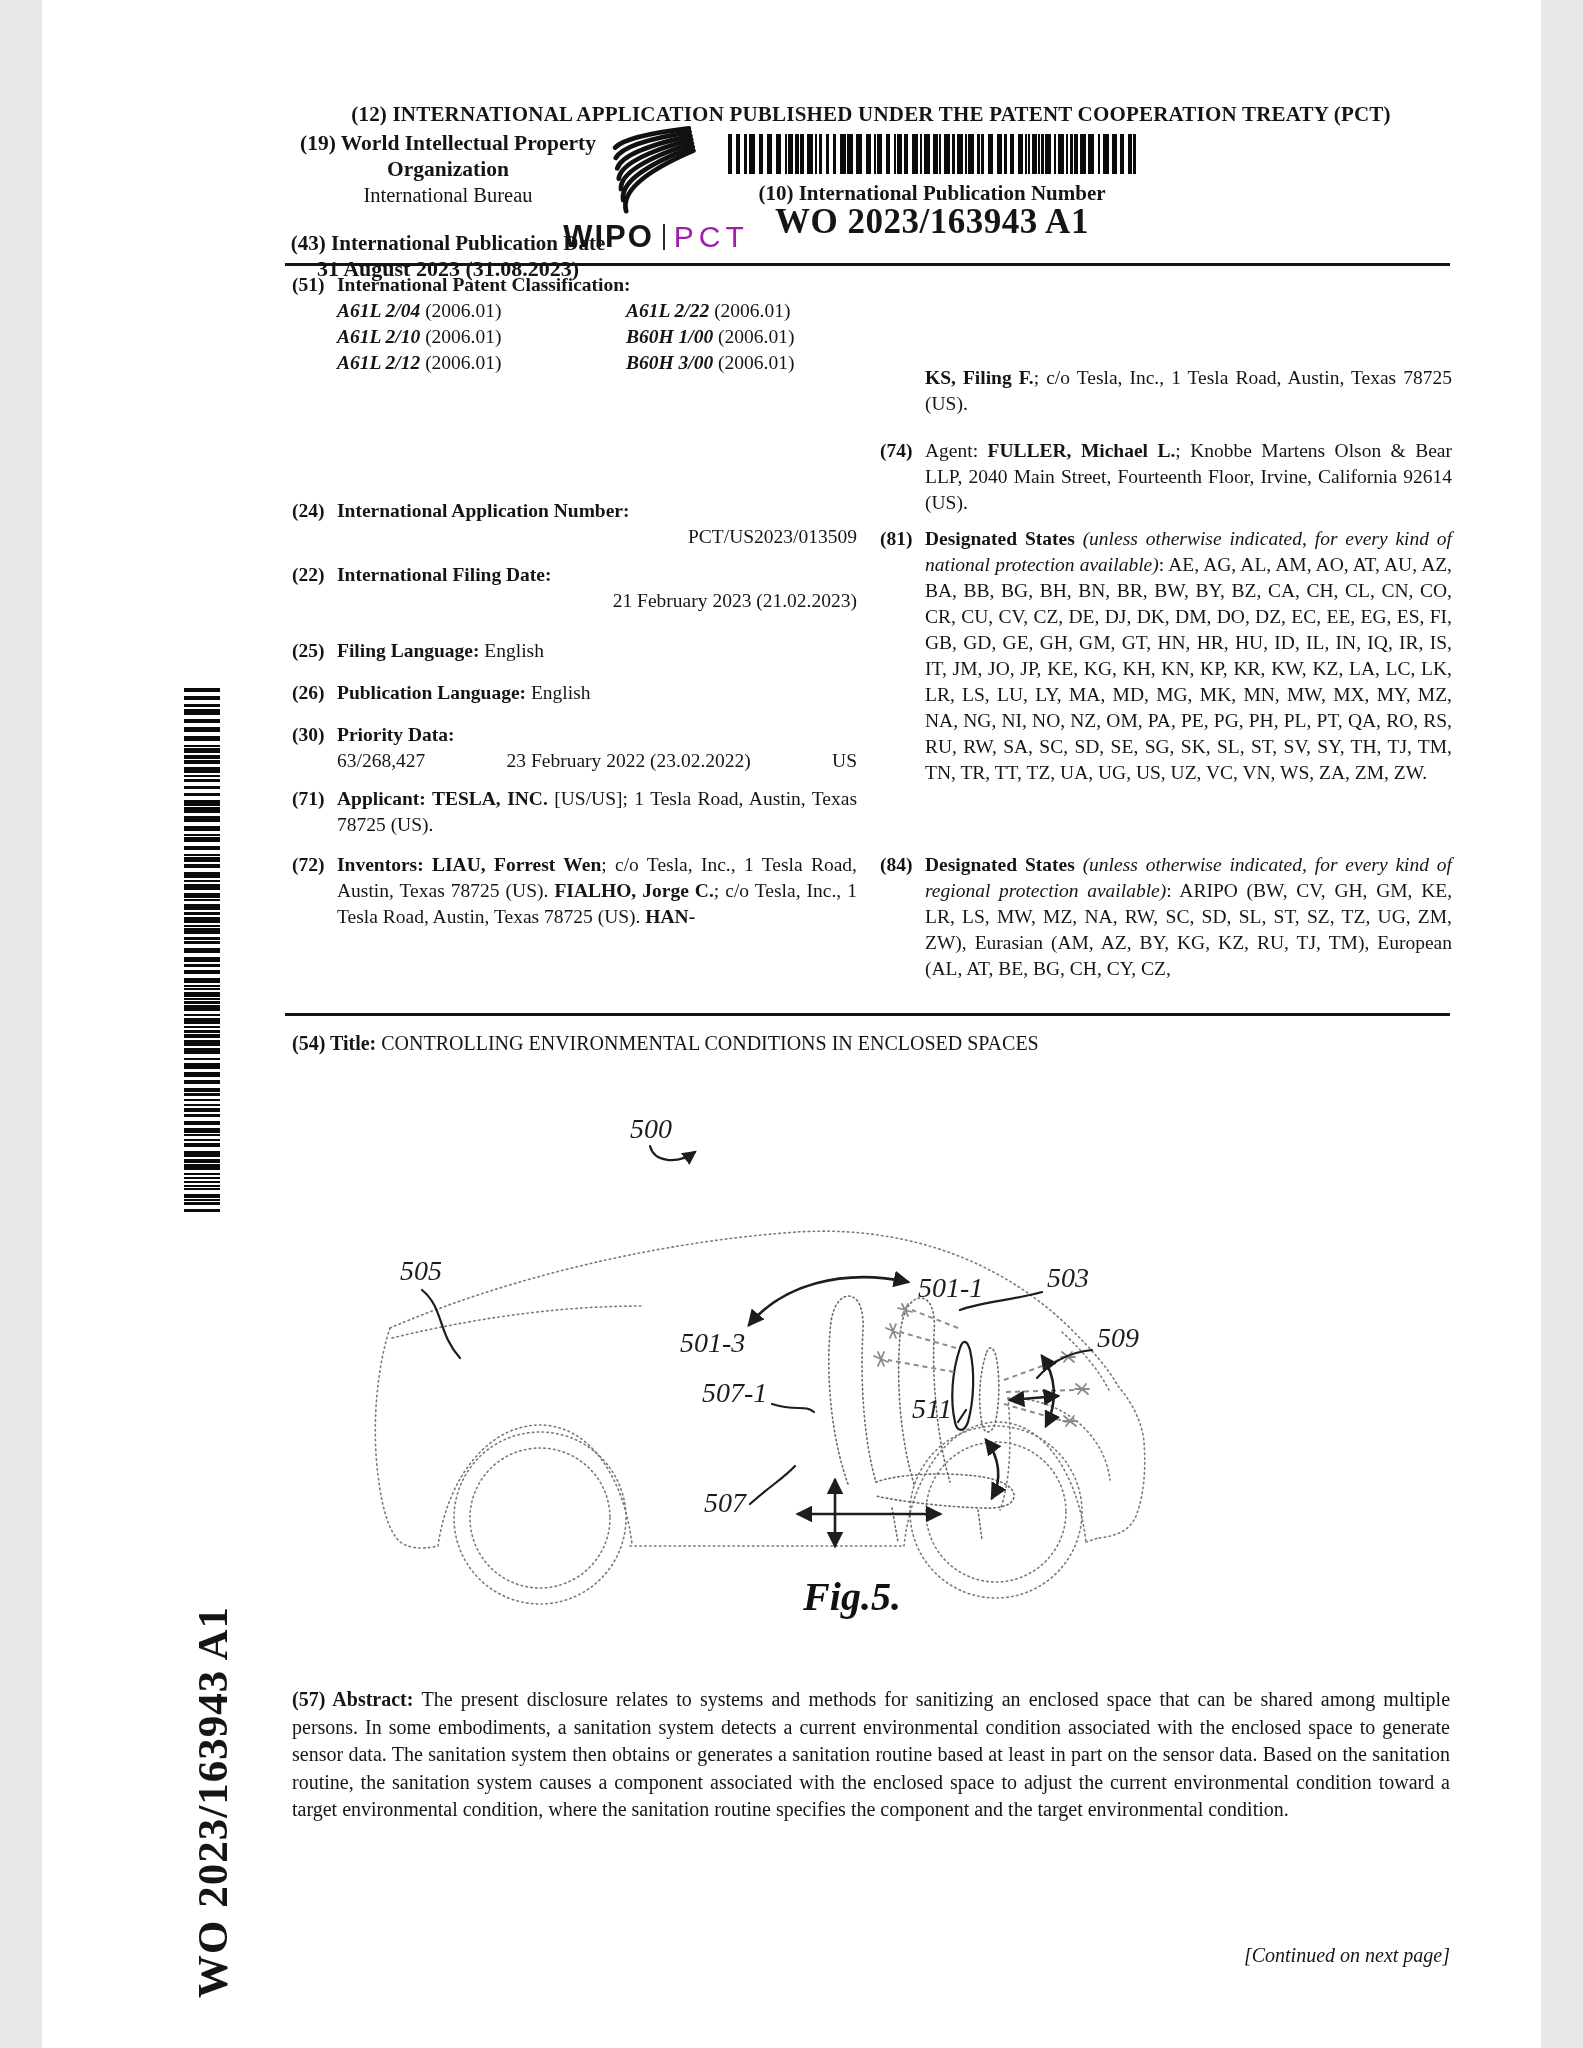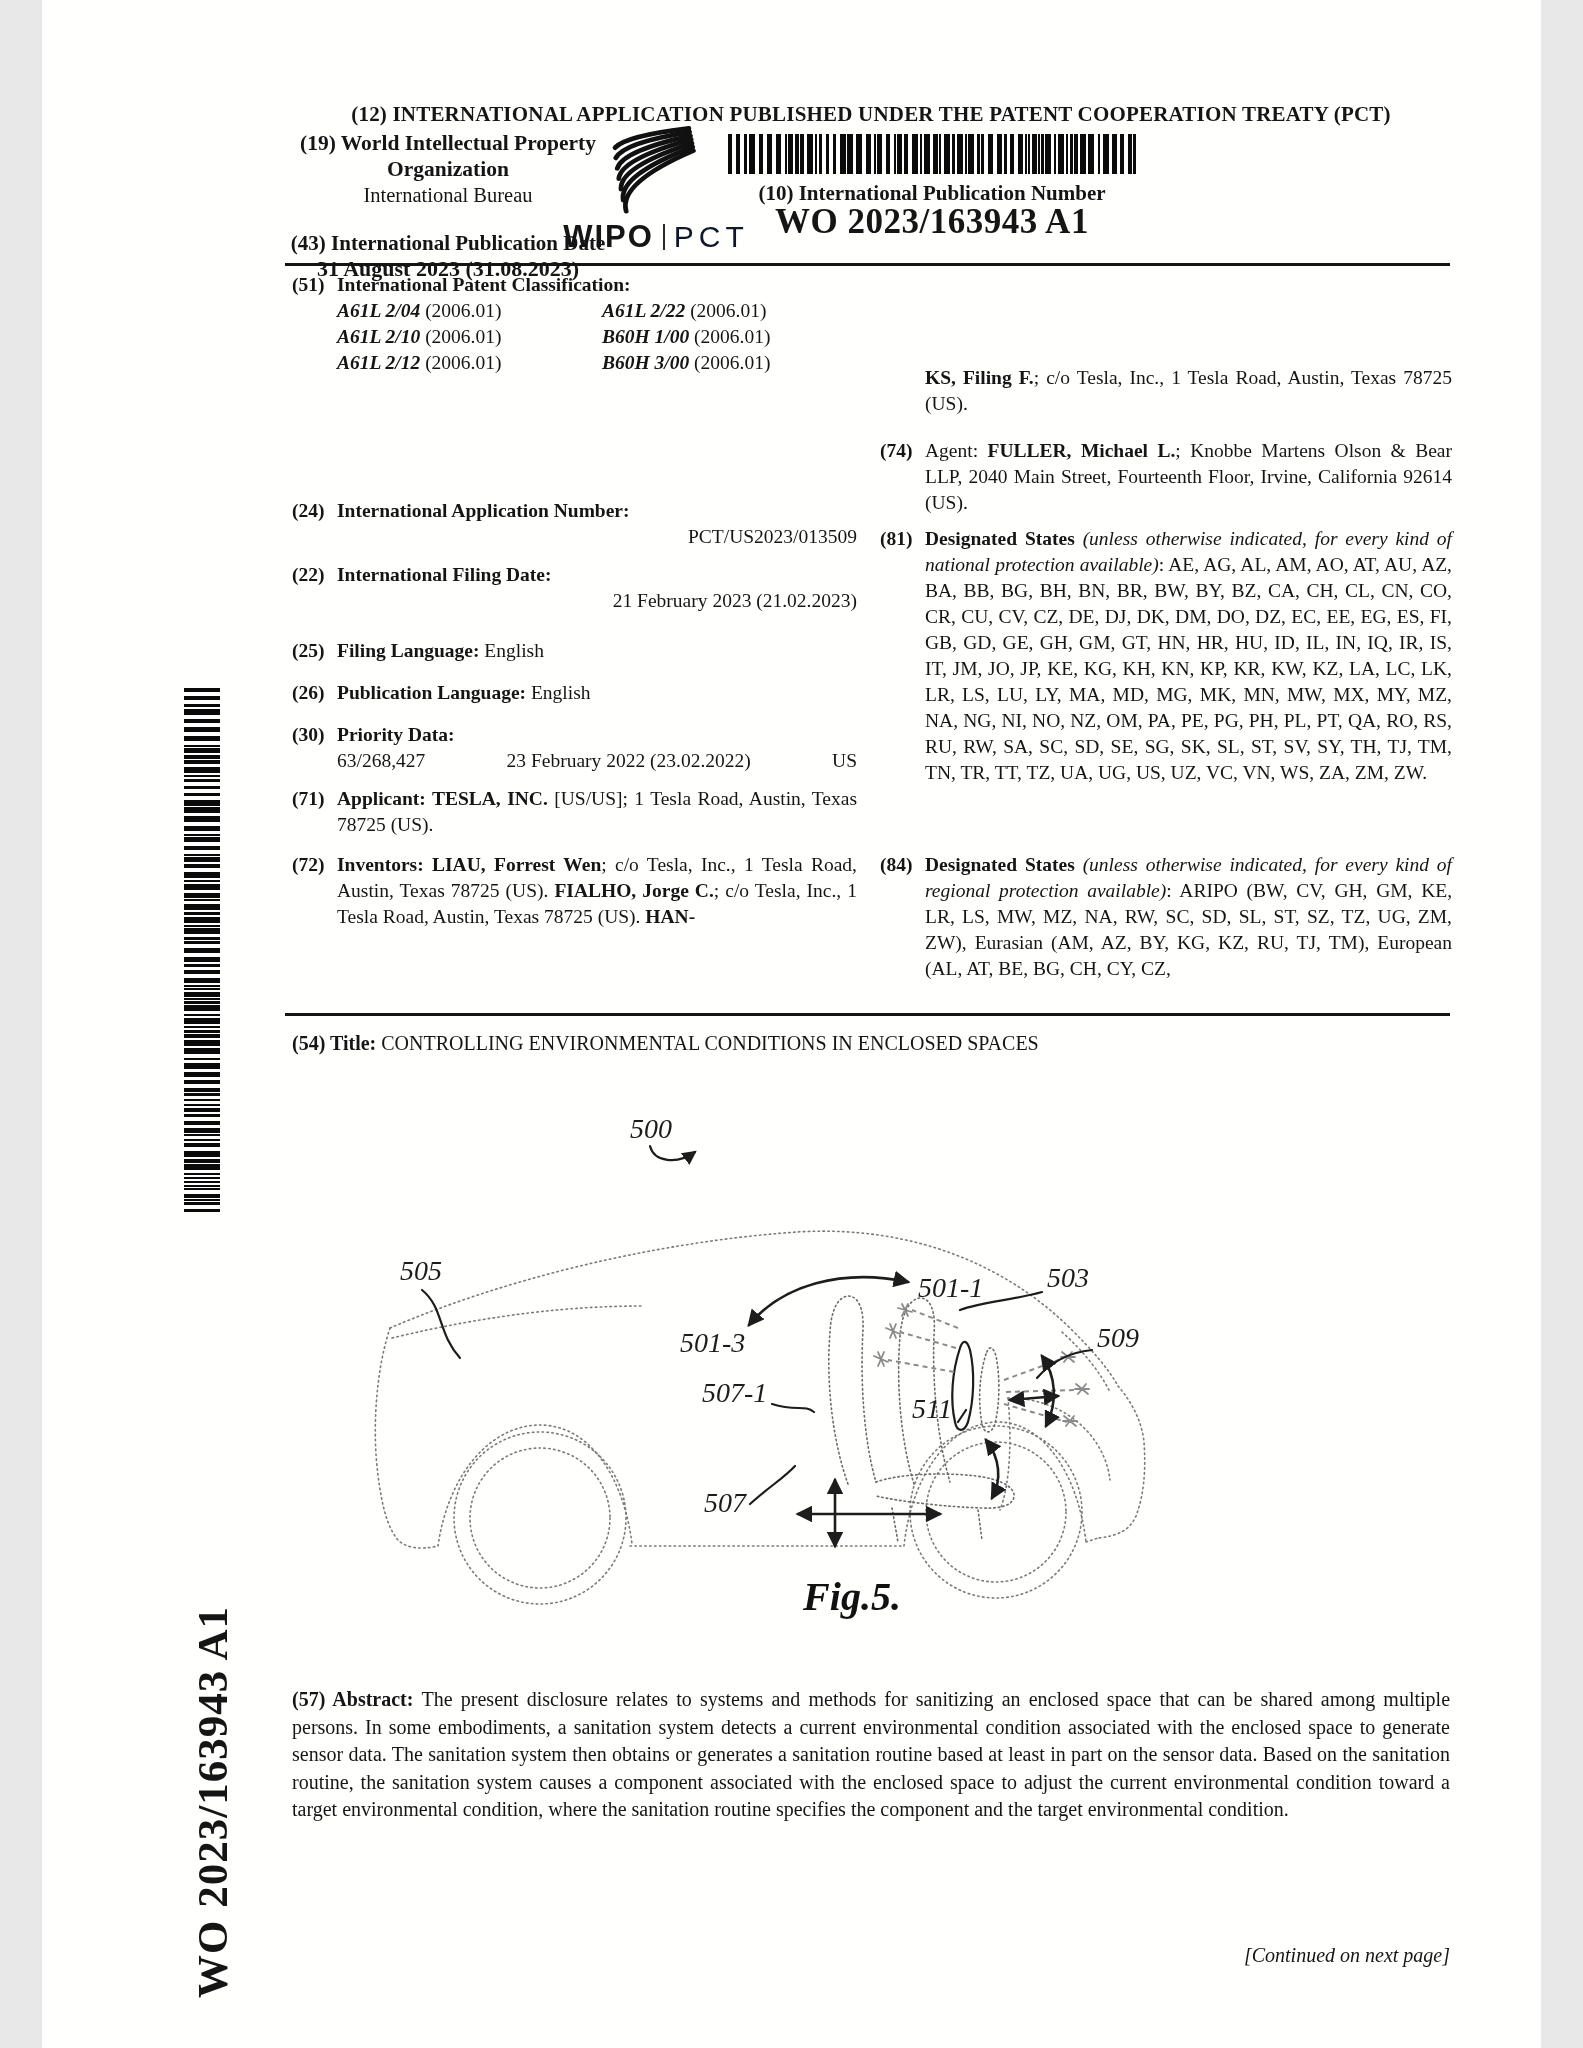--- a/index.html
+++ b/index.html
@@ -15,21 +15,21 @@
   .pubdate-block { margin-top:22px; }
   .pubdate-label { font-weight:bold; font-size:21px; }
   .pubdate { font-weight:bold; font-size:22px; }
 
   .wipo-logo { position:absolute; left:520px; top:124px; }
   .wipo-text { position:absolute; left:516px; top:219px; width:196px; display:flex;
                align-items:center; justify-content:center; gap:9px;
                font-family:"Liberation Sans", sans-serif; }
   .wipo-w { font-weight:bold; font-size:31px; letter-spacing:2px; }
   .wipo-sep { width:2px; height:26px; background:#2a2a2a; }
-  .wipo-p { font-weight:500; font-size:30px; letter-spacing:5px; color:#0f172a; }
+  .wipo-p { font-weight:500; font-size:30px; letter-spacing:5px; color:#a21caf; }
 
   .barcode-top { position:absolute; left:686px; top:134px; width:408px; height:40px;
                  display:flex; overflow:hidden; }
   .barcode-top div { background:#0a0a0a; height:100%; flex:0 0 auto; }
   .pubnum-label { position:absolute; left:690px; top:181px; width:400px; text-align:center;
                   font-weight:bold; font-size:21px; }
   .pubnum { position:absolute; left:690px; top:202px; width:400px; text-align:center;
             font-weight:bold; font-size:35px; letter-spacing:0.5px; }
 
   .rule { position:absolute; left:243px; width:1165px; height:3px; background:#141414; }
@@ -38,21 +38,21 @@
   
   .field { position:absolute; font-size:19.5px; line-height:26px; }
   .field .fnum { position:absolute; left:0; top:0; font-weight:bold; }
   .field .fbody { display:block; padding-left:45px; }
   .lcol { left:250px; width:565px; }
   .rcol { left:838px; width:572px; }
   .jt { text-align:justify; }
   .blabel { font-weight:bold; }
   .val-right { text-align:right; }
   .flexline { display:flex; justify-content:space-between; }
-  .ipc-row { display:flex; }
+  .ipc-row { display:flex;gap:24px; }
   .ipc-c1 { width:265px; } .ipc-c2 { flex:1; }
   .code { font-weight:bold; font-style:italic; }
 
   .f-ipc { top:272px; } .f-21 { top:498px; } .f-22 { top:562px; } .f-25 { top:638px; }
   .f-26 { top:680px; } .f-30 { top:722px; } .f-71 { top:786px; } .f-72 { top:852px; }
   .f-hanks { top:365px; } .f-74 { top:438px; } .f-81 { top:526px; } .f-84 { top:852px; }
 
   
   .title54 { position:absolute; left:250px; top:1032px; width:1158px; font-size:20px; }
   .abstract { position:absolute; left:250px; top:1686px; width:1158px; font-size:20px;

